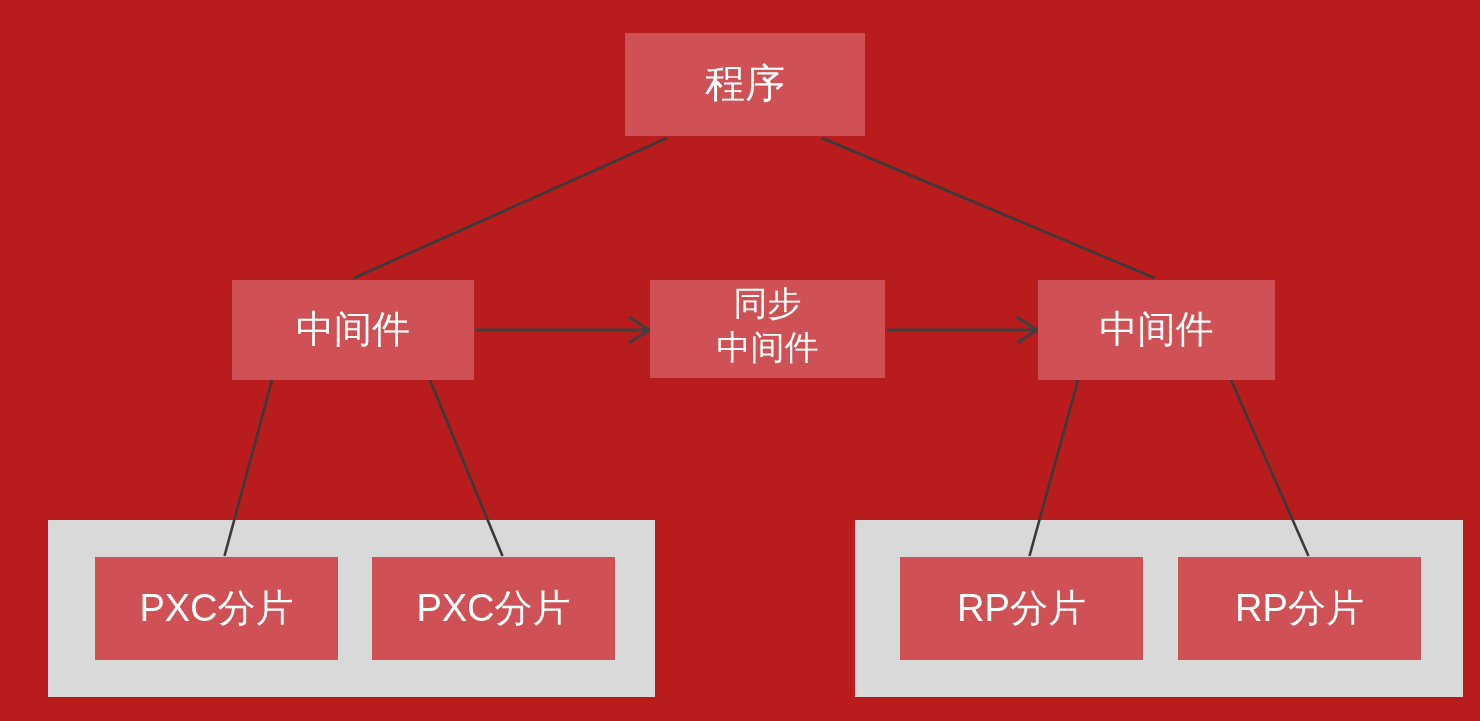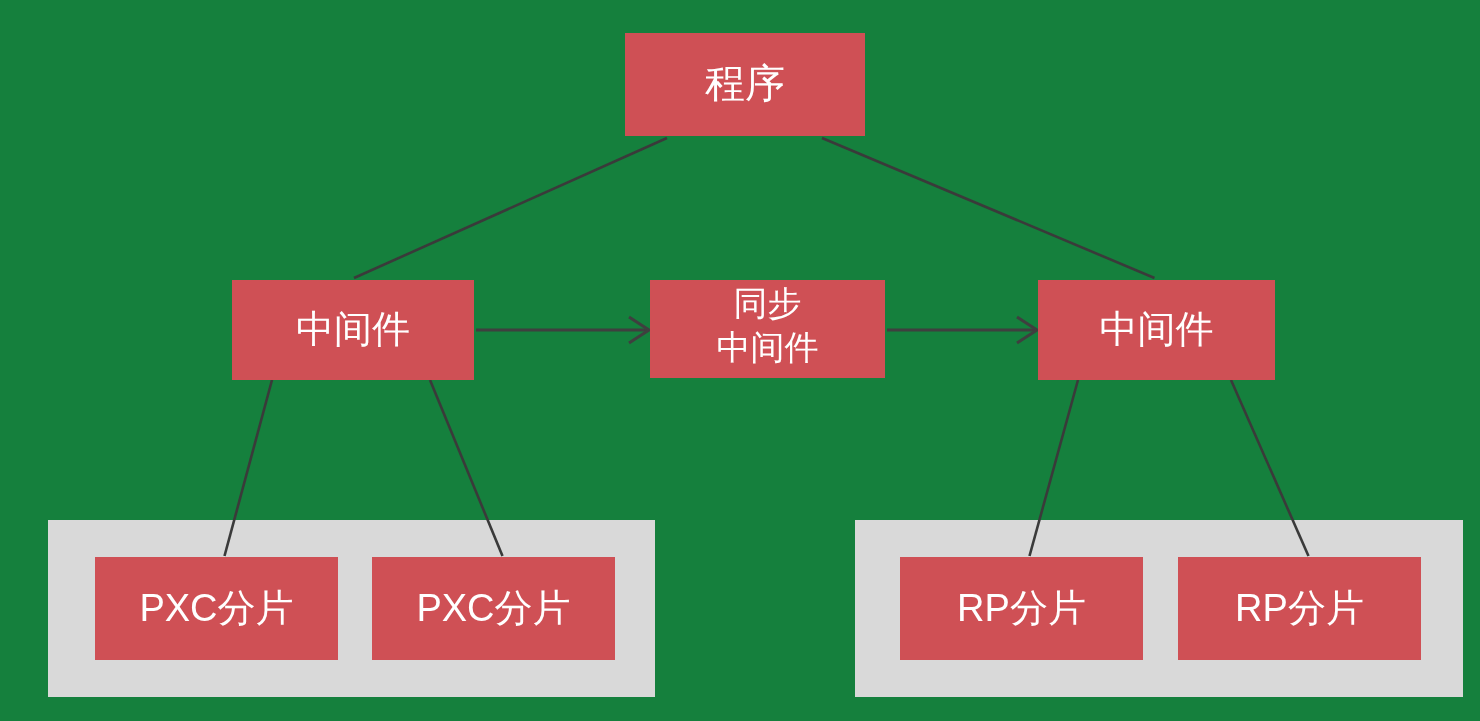--- a/index.html
+++ b/index.html
@@ -10,21 +10,21 @@
   body {
     width: 1480px;
     height: 721px;
     overflow: hidden;
     font-family: "Liberation Sans", "DejaVu Sans", sans-serif;
   }
   #diagram-root {
     position: relative;
     width: 1480px;
     height: 721px;
-    background: #15803d;
+    background: #b91c1c;
   }
   svg#diagram-canvas {
     position: absolute;
     top: 0;
     left: 0;
     width: 1480px;
     height: 721px;
     display: block;
   }
   .group-band { fill: #d9d9d9; }

